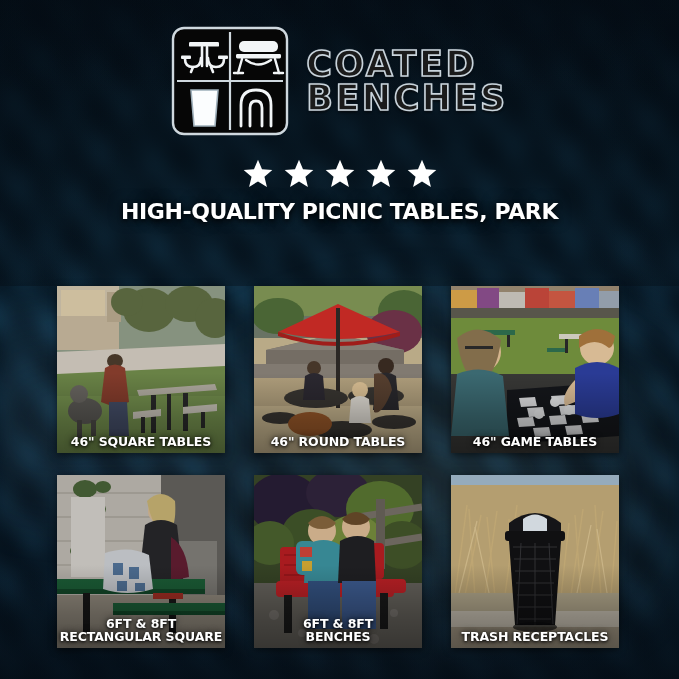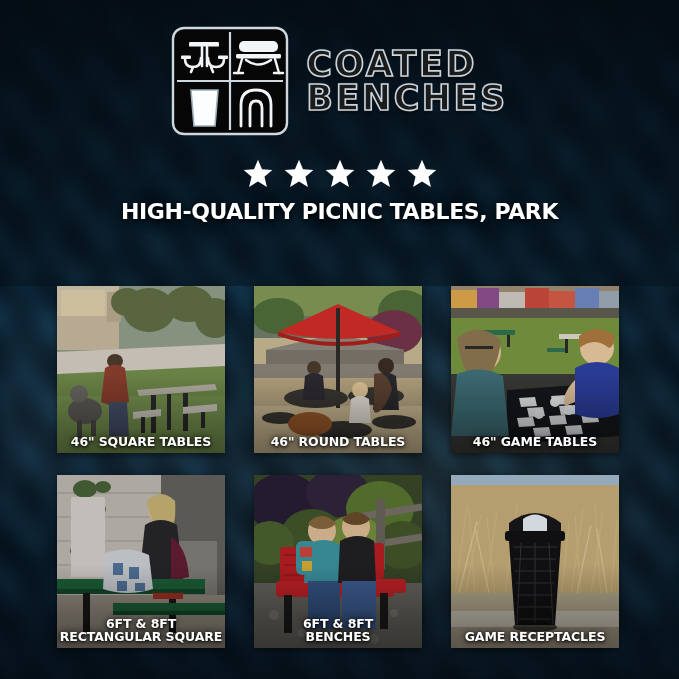--- a/index.html
+++ b/index.html
@@ -609,19 +609,19 @@
               <line x1="70" y1="68" x2="66" y2="150"></line>
                 <line x1="84" y1="68" x2="84" y2="150"></line>
                 <line x1="98" y1="68" x2="102" y2="150"></line>
             </g>
             <ellipse cx="84" cy="152" rx="22" ry="5" fill="#0a0a0c" opacity=".65"></ellipse>
           </g>
           <rect x="0" y="0" width="168" height="173" fill="#000" opacity=".06"></rect>
         </svg>
         <div class="capshade"></div>
         <div class="cap">
-          <span class="cl">GAME RECEPTACLES</span>
+          <span class="cl">TRASH RECEPTACLES</span>
         </div>
       </div>
 
     </div>
   </div>
 </div>
 
 </body></html>

